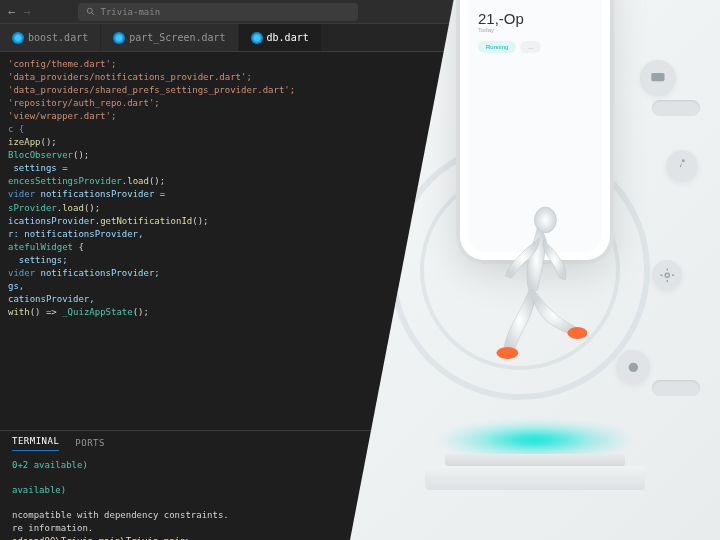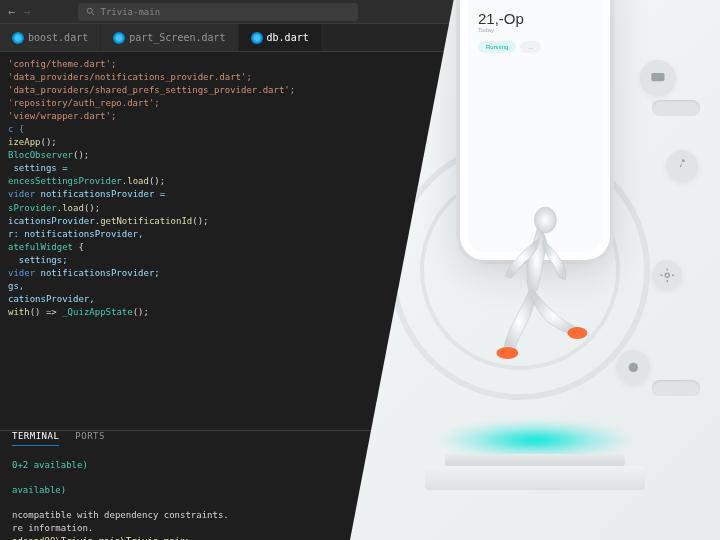--- a/index.html
+++ b/index.html
@@ -15,21 +15,21 @@
 .dart-icon{background:radial-gradient(circle,#40c4ff 30%,#0288d1 60%);border-radius:50%}
 .editor{padding:6px 0 0 8px;color:#d4d4d4;line-height:1.45;height:calc(100% - 24px - 28px - 110px)}
 .line{white-space:pre}
 .s-import{color:#ce9178}
 .s-keyword{color:#569cd6}
 .s-type{color:#4ec9b0}
 .s-func{color:#dcdcaa}
 .s-punc{color:#d4d4d4}
 .s-method{color:#9cdcfe}
 .terminal-panel{height:110px;background:#1e1e1e;border-top:1px solid #3c3c3c}
-.term-tabs{height:24px;display:flex;align-items:flex-start;padding:0 12px;gap:16px;font-size:9px}
+.term-tabs{height:24px;display:flex;align-items:center;padding:0 12px;gap:16px;font-size:9px}
 .term-tab{color:#969696;letter-spacing:0.5px}
 .term-tab.active{color:#fff;border-bottom:1px solid #0e7acc;padding-bottom:4px}
 .term-body{padding:4px 12px;color:#d4d4d4;line-height:1.4}
 .term-good{color:#4ec9b0}
 .term-path{color:#dcdcaa}
 .render{position:absolute;top:0;right:0;width:370px;height:540px;background:linear-gradient(135deg,#f5f7f8 0%,#e8eced 100%);clip-path:polygon(28% 0,100% 0,100% 100%,0 100%);display:flex;align-items:center;justify-content:center}
 .render-inner{position:relative;width:100%;height:100%;display:flex;align-items:flex-start;justify-content:center}
 .float-circle{position:absolute;border-radius:50%;background:#e0e4e6;display:flex;align-items:center;justify-content:center;box-shadow:0 2px 6px rgba(0,0,0,0.06)}
 .float-circle svg{width:55%;height:55%;fill:#99a3a8}
 .fc1{width:36px;height:36px;top:60px;right:44px}

